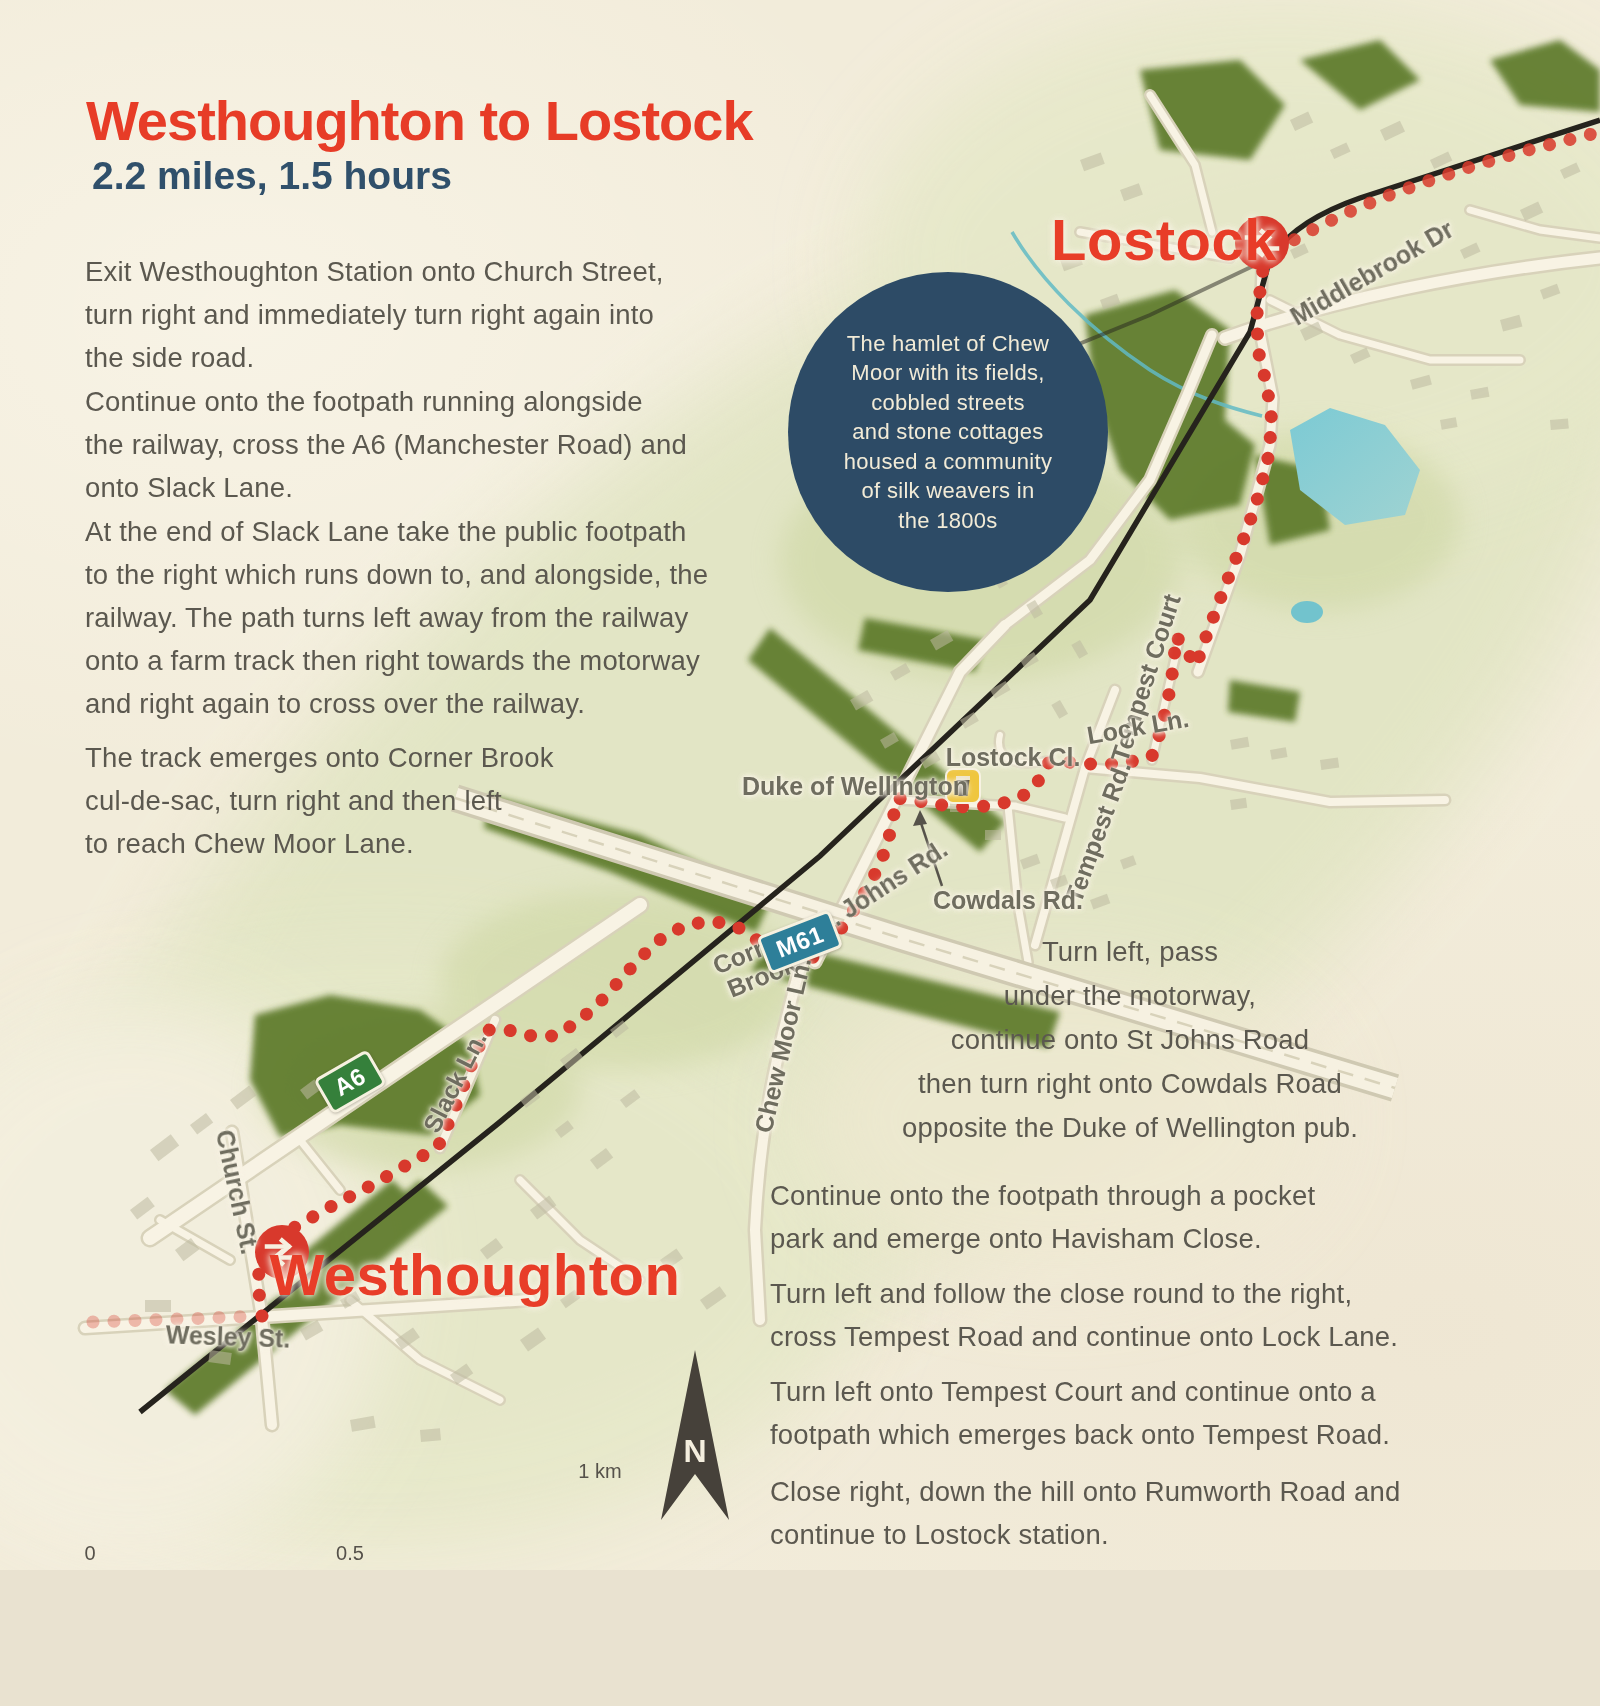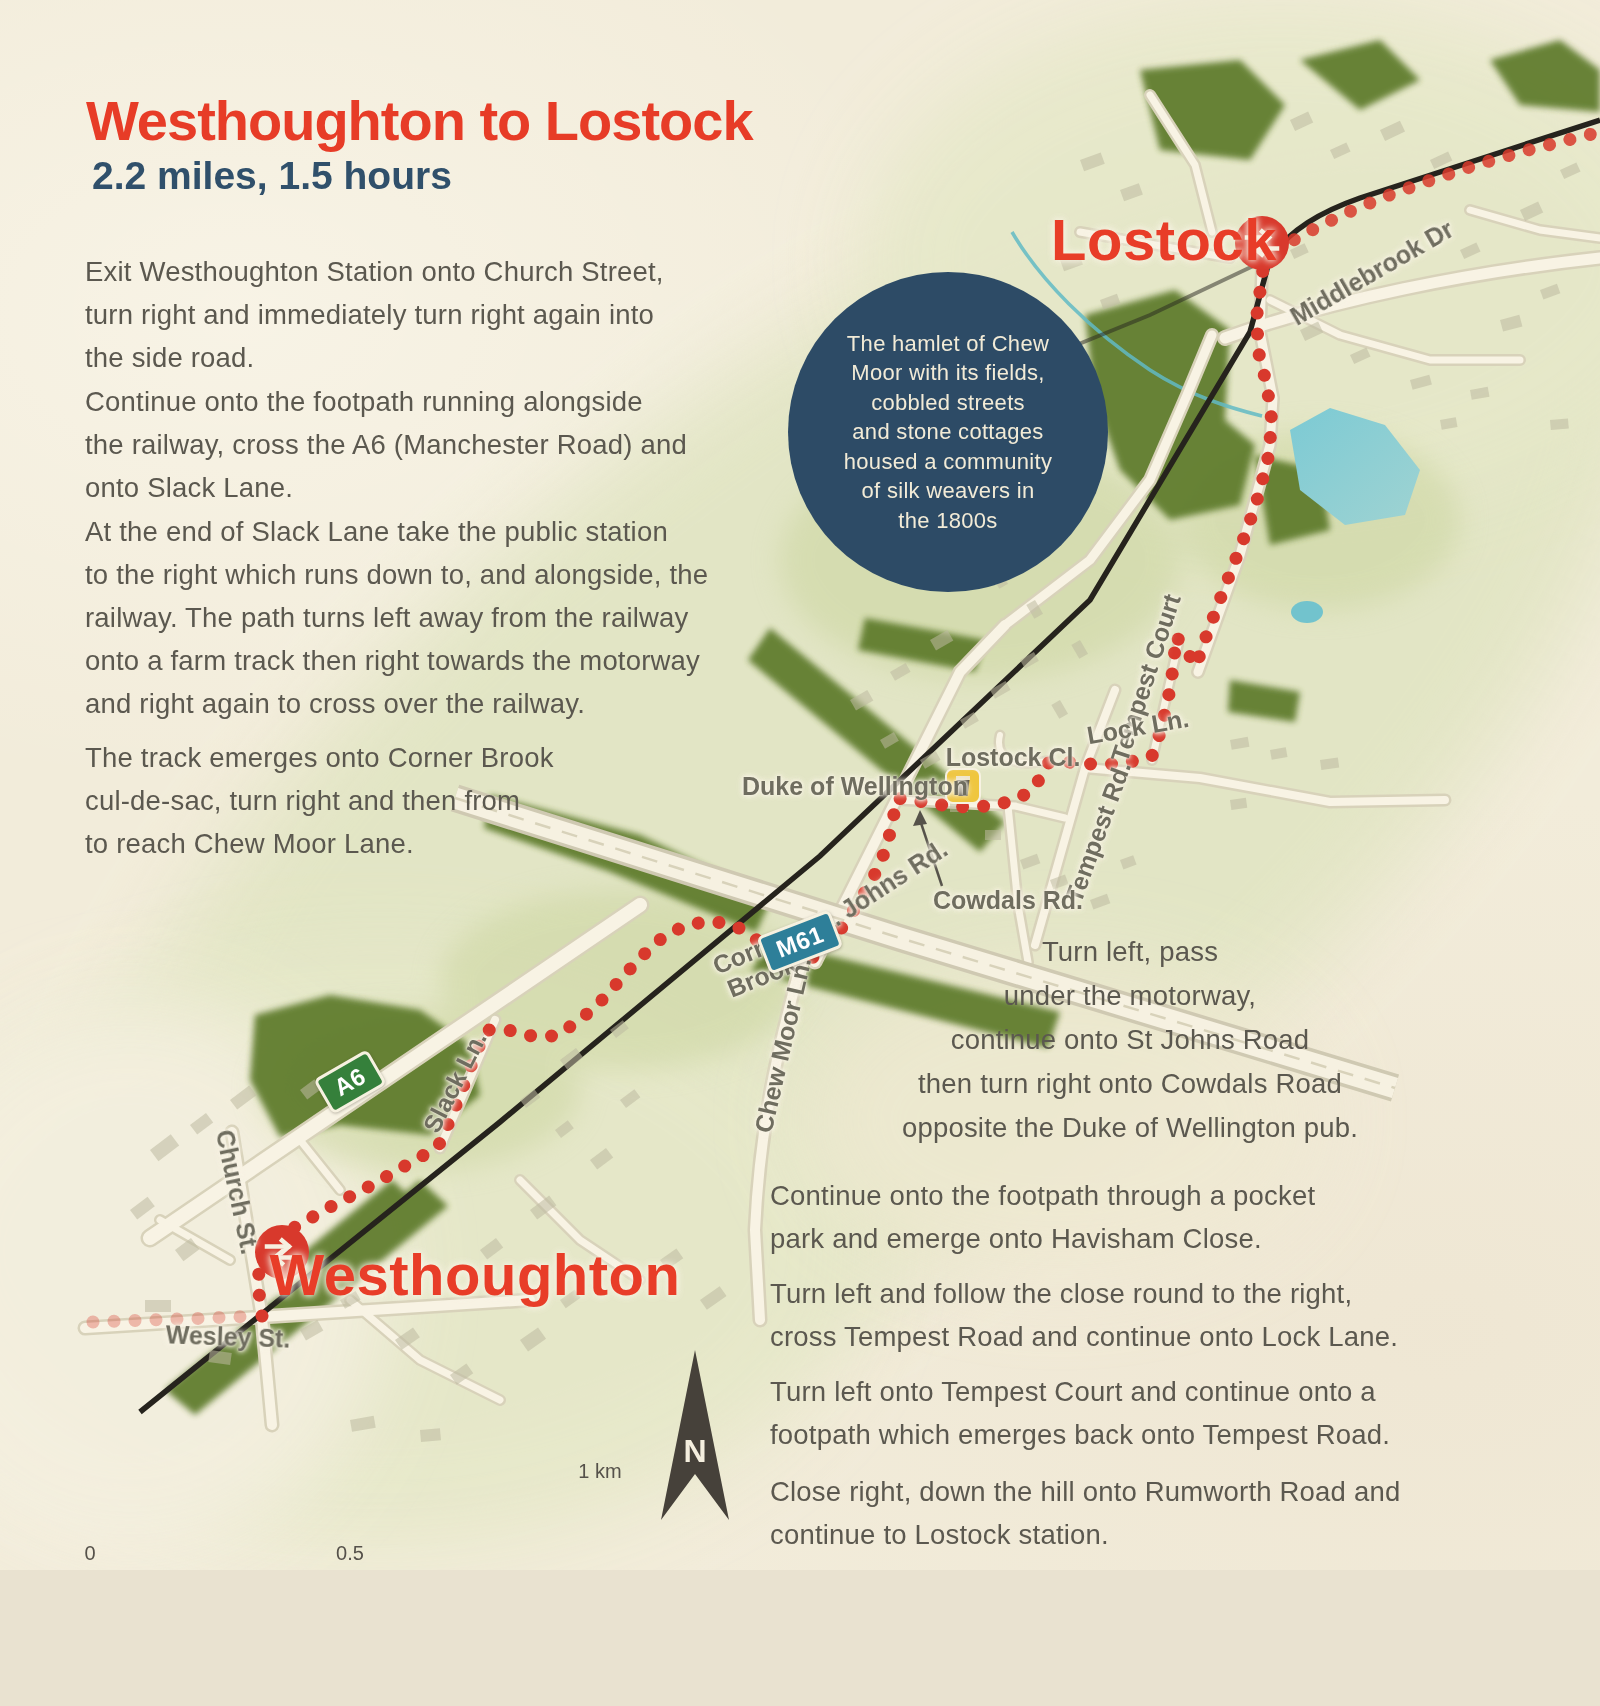--- a/index.html
+++ b/index.html
@@ -290,27 +290,27 @@
 
   <h1 class="page-title" style="margin:0;">Westhoughton to Lostock</h1>
   <div class="page-subtitle">2.2 miles, 1.5 hours</div>
 
   <div class="para" style="left:85px;top:250px;width:660px;">Exit Westhoughton Station onto Church Street,
 turn right and immediately turn right again into
 the side road.</div>
   <div class="para" style="left:85px;top:380px;width:660px;">Continue onto the footpath running alongside
 the railway, cross the A6 (Manchester Road) and
 onto Slack Lane.</div>
-  <div class="para" style="left:85px;top:510px;width:680px;">At the end of Slack Lane take the public station
+  <div class="para" style="left:85px;top:510px;width:680px;">At the end of Slack Lane take the public footpath
 to the right which runs down to, and alongside, the
 railway. The path turns left away from the railway
 onto a farm track then right towards the motorway
 and right again to cross over the railway.</div>
   <div class="para" style="left:85px;top:736px;width:520px;">The track emerges onto Corner Brook
-cul-de-sac, turn right and then from
+cul-de-sac, turn right and then left
 to reach Chew Moor Lane.</div>
 
   <div class="callout">
     <div class="callout-text">The hamlet of Chew
 Moor with its fields,
 cobbled streets
 and stone cottages
 housed a community
 of silk weavers in
 the 1800s</div>

